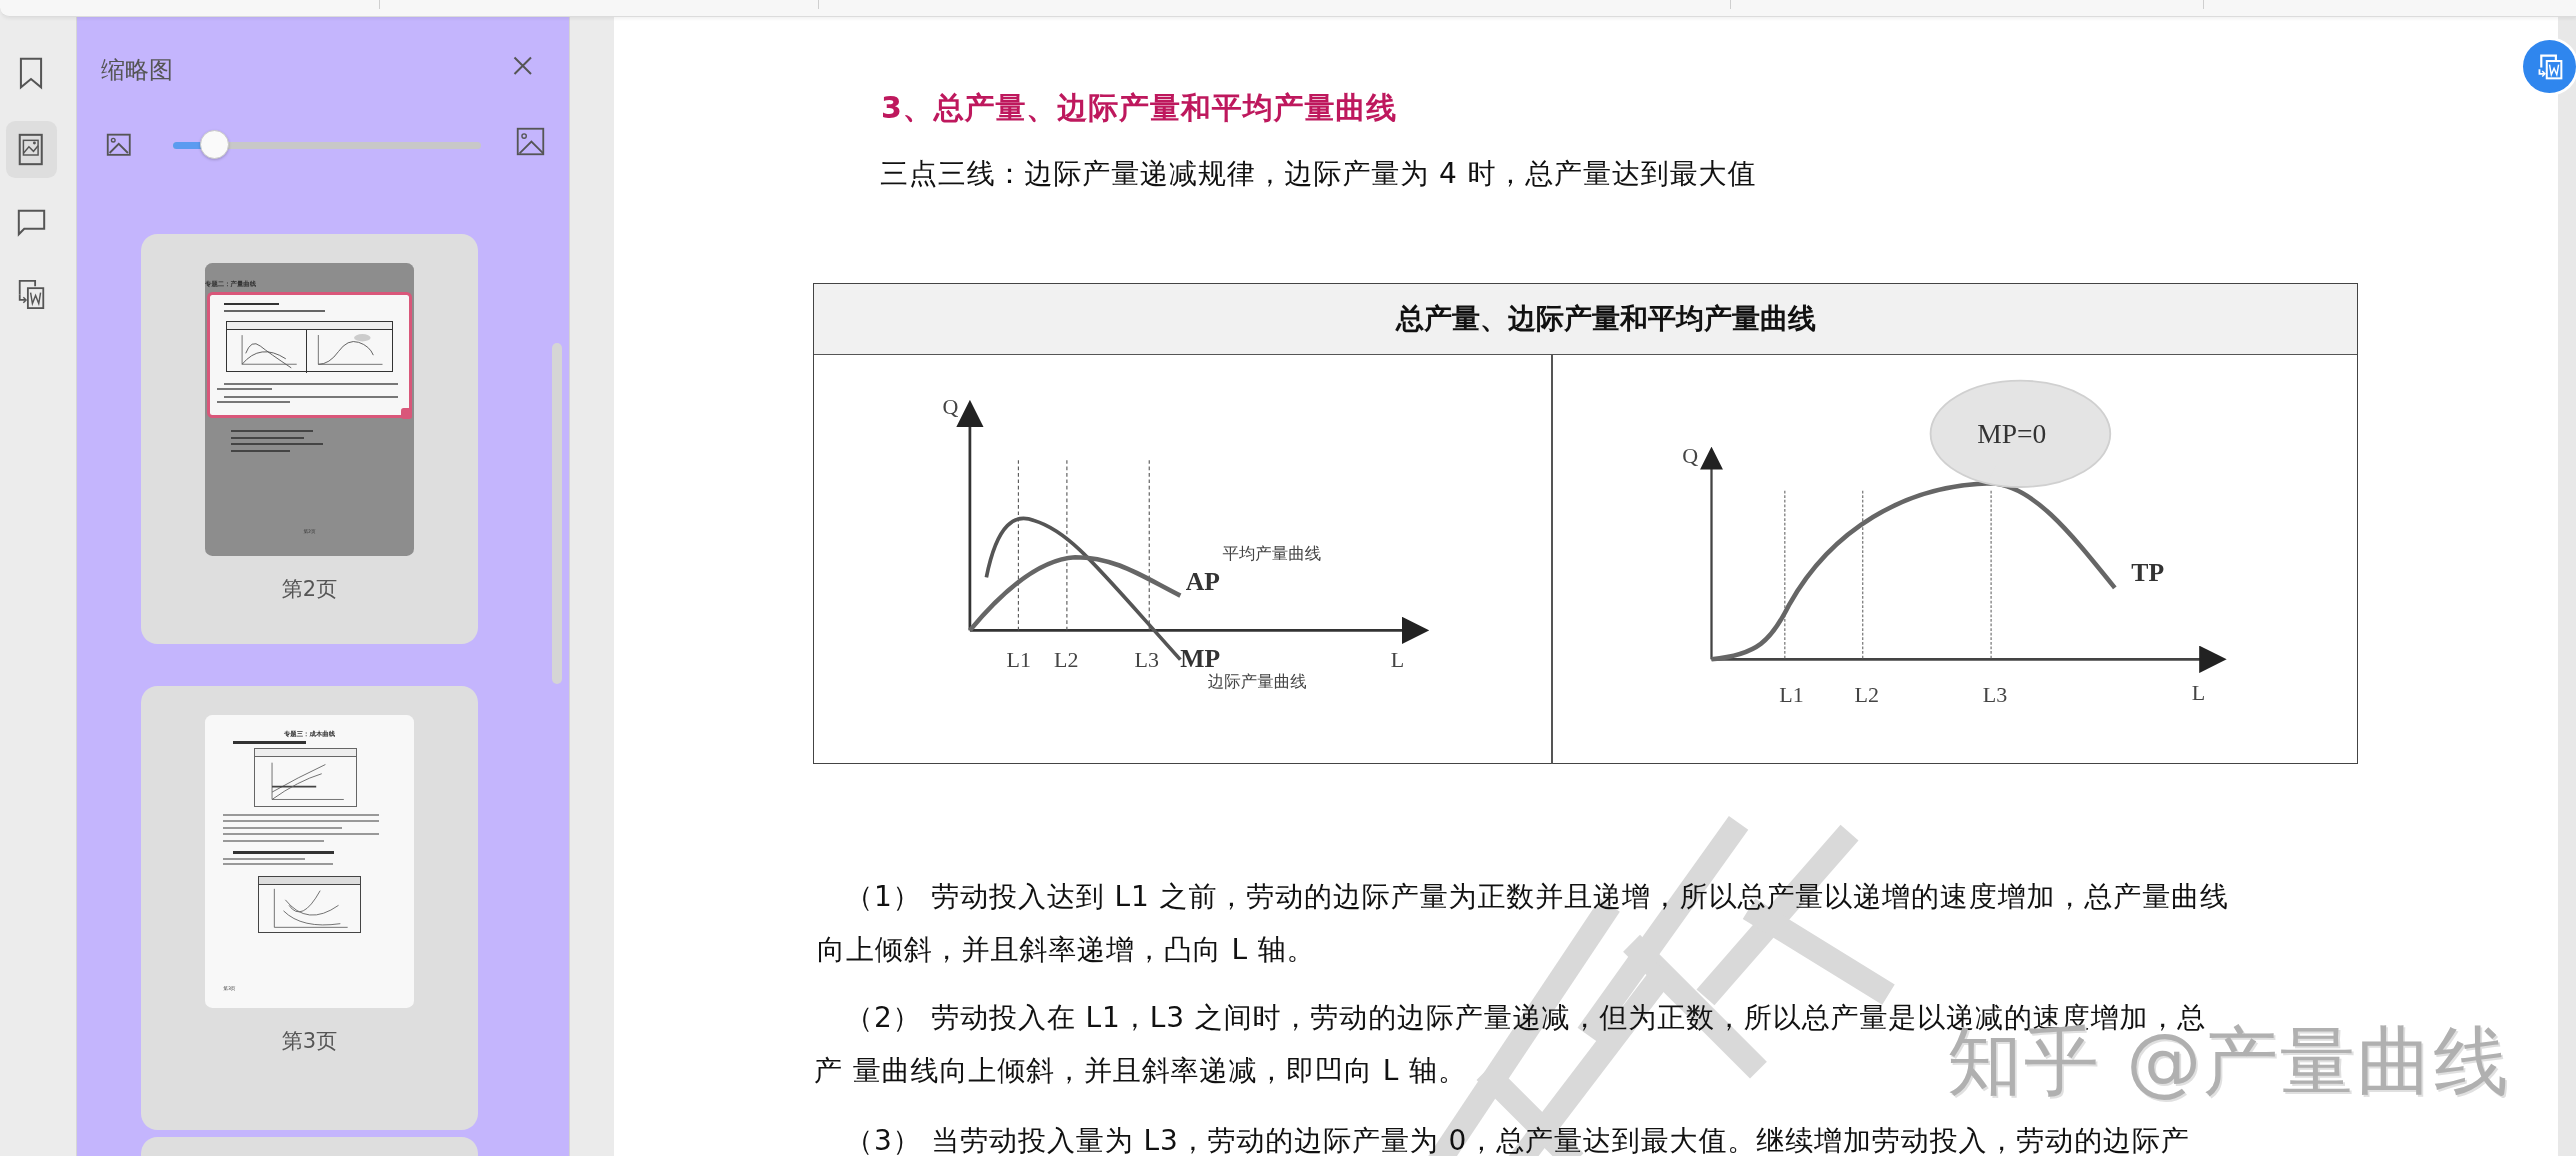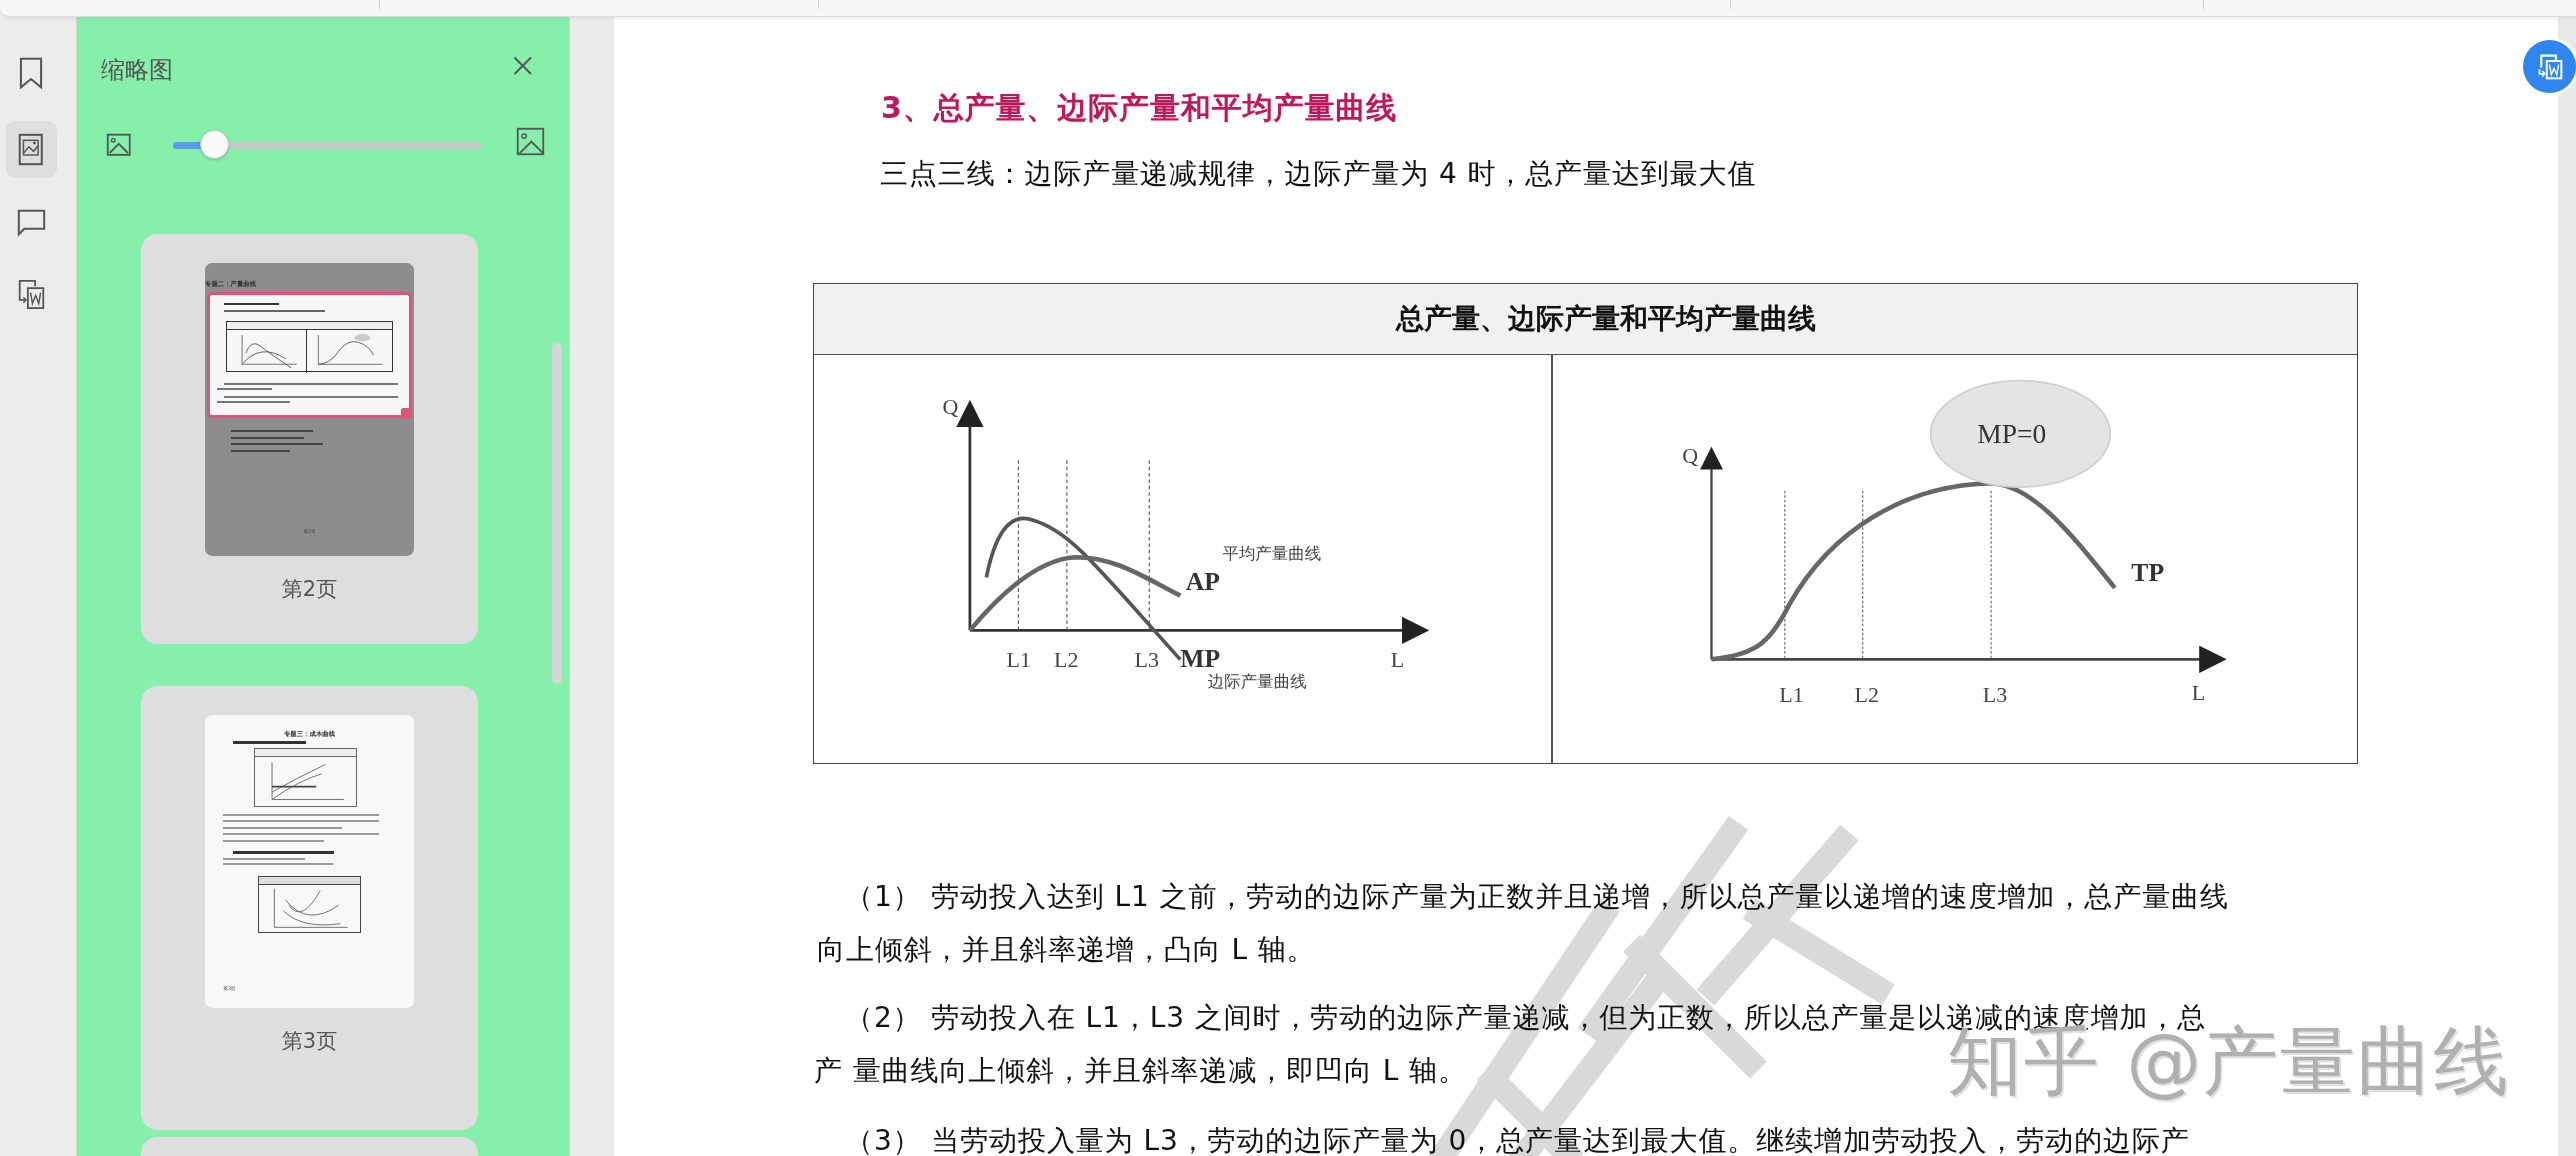--- a/index.html
+++ b/index.html
@@ -2,21 +2,21 @@
 <html style="font-size:14.7px"><head>
 <meta charset="utf-8">
 <style>
   * { box-sizing: border-box; margin: 0; padding: 0; }
   html, body { width: 2576px; height: 1156px; overflow: hidden; background: #ededed; font-family: "DejaVu Sans", "Liberation Sans", sans-serif; }
   .topbar { position: absolute; left: 0; top: 0; width: 2576px; height: 17.4px; background: #f7f7f7; border-bottom: 1.8px solid #dcdcdc; box-shadow: 0 1.8px 3.7px rgba(0,0,0,0.06); border-bottom-left-radius: 9.2px; z-index: 5; }
   .topbar .sep { position: absolute; top: 0; width: 0.9px; height: 9.2px; background: #cfcfcf; }
   .rail { position: absolute; left: 0; top: 17.4px; width: 77px; height: 1139px; background: #ececec; border-right: 0.9px solid #d6d6d6; }
   .rail-btn { position: absolute; left: 5.5px; width: 51px; height: 57px; display: flex; align-items: center; justify-content: center; border-radius: 9.2px; }
   .rail-btn.active { background: #dedede; }
-  .panel { position: absolute; left: 77px; top: 17.4px; width: 493px; height: 1139px; background: #86efac; border-right: 0.9px solid #d4d4d4; }
+  .panel { position: absolute; left: 77px; top: 17.4px; width: 493px; height: 1139px; background: #c4b5fd; border-right: 0.9px solid #d4d4d4; }
   .panel-title { position: absolute; left: 24px; top: 37px; font-size: 24px; color: #555; }
   .panel-close { position: absolute; left: 432px; top: 35px; width: 27.5px; height: 27.5px; }
   .slider-wrap { position: absolute; left: 27.5px; top: 108px; width: 440px; height: 40px; }
   .slider-track { position: absolute; left: 68px; top: 16.5px; width: 308px; height: 7.3px; border-radius: 3.7px; background: #c8c8c8; }
   .slider-fill { position: absolute; left: 0; top: 0; width: 31px; height: 7.3px; border-radius: 3.7px; background: #5b9bf0; }
   .slider-thumb { position: absolute; left: 95px; top: 4.6px; width: 29px; height: 29px; border-radius: 50%; background: #fafafa; border: 0.9px solid #c9c9c9; box-shadow: 0 0.9px 2.7px rgba(0,0,0,0.2); }
   .thumb-card { position: absolute; left: 64px; width: 337px; border-radius: 16.5px; background: #dedede; }
   .thumb-page { position: absolute; left: 64px; width: 209px; border-radius: 7.3px; overflow: hidden; }
   .thumb-label { position: absolute; left: 0; width: 337px; text-align: center; font-size: 21px; color: #555; }
   .scrollbar { position: absolute; left: 475px; top: 326px; width: 10px; height: 341px; border-radius: 5.5px; background: #d5d5d5; }

